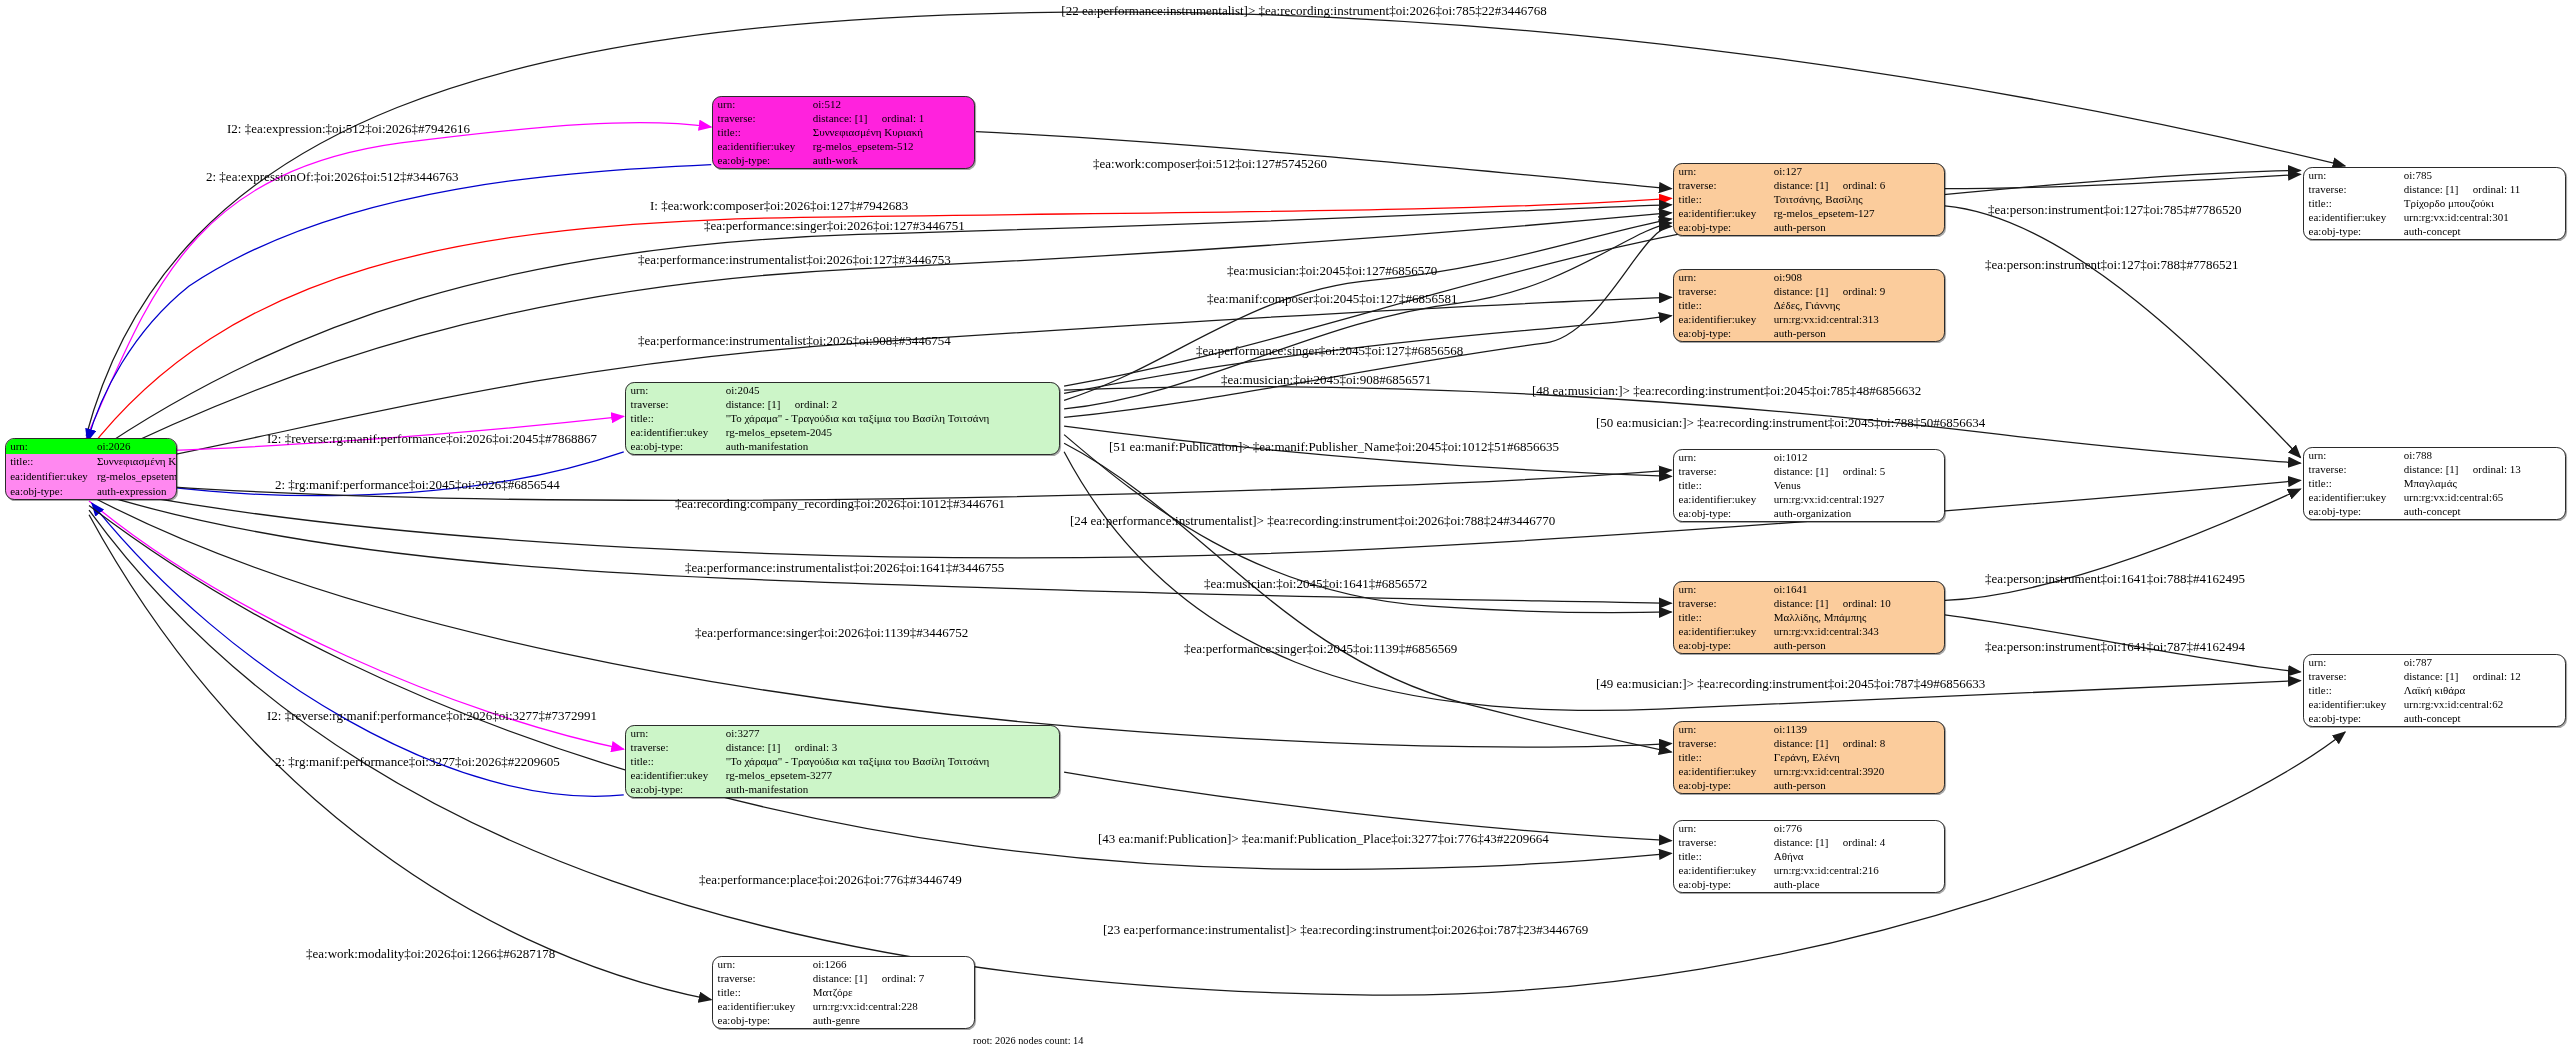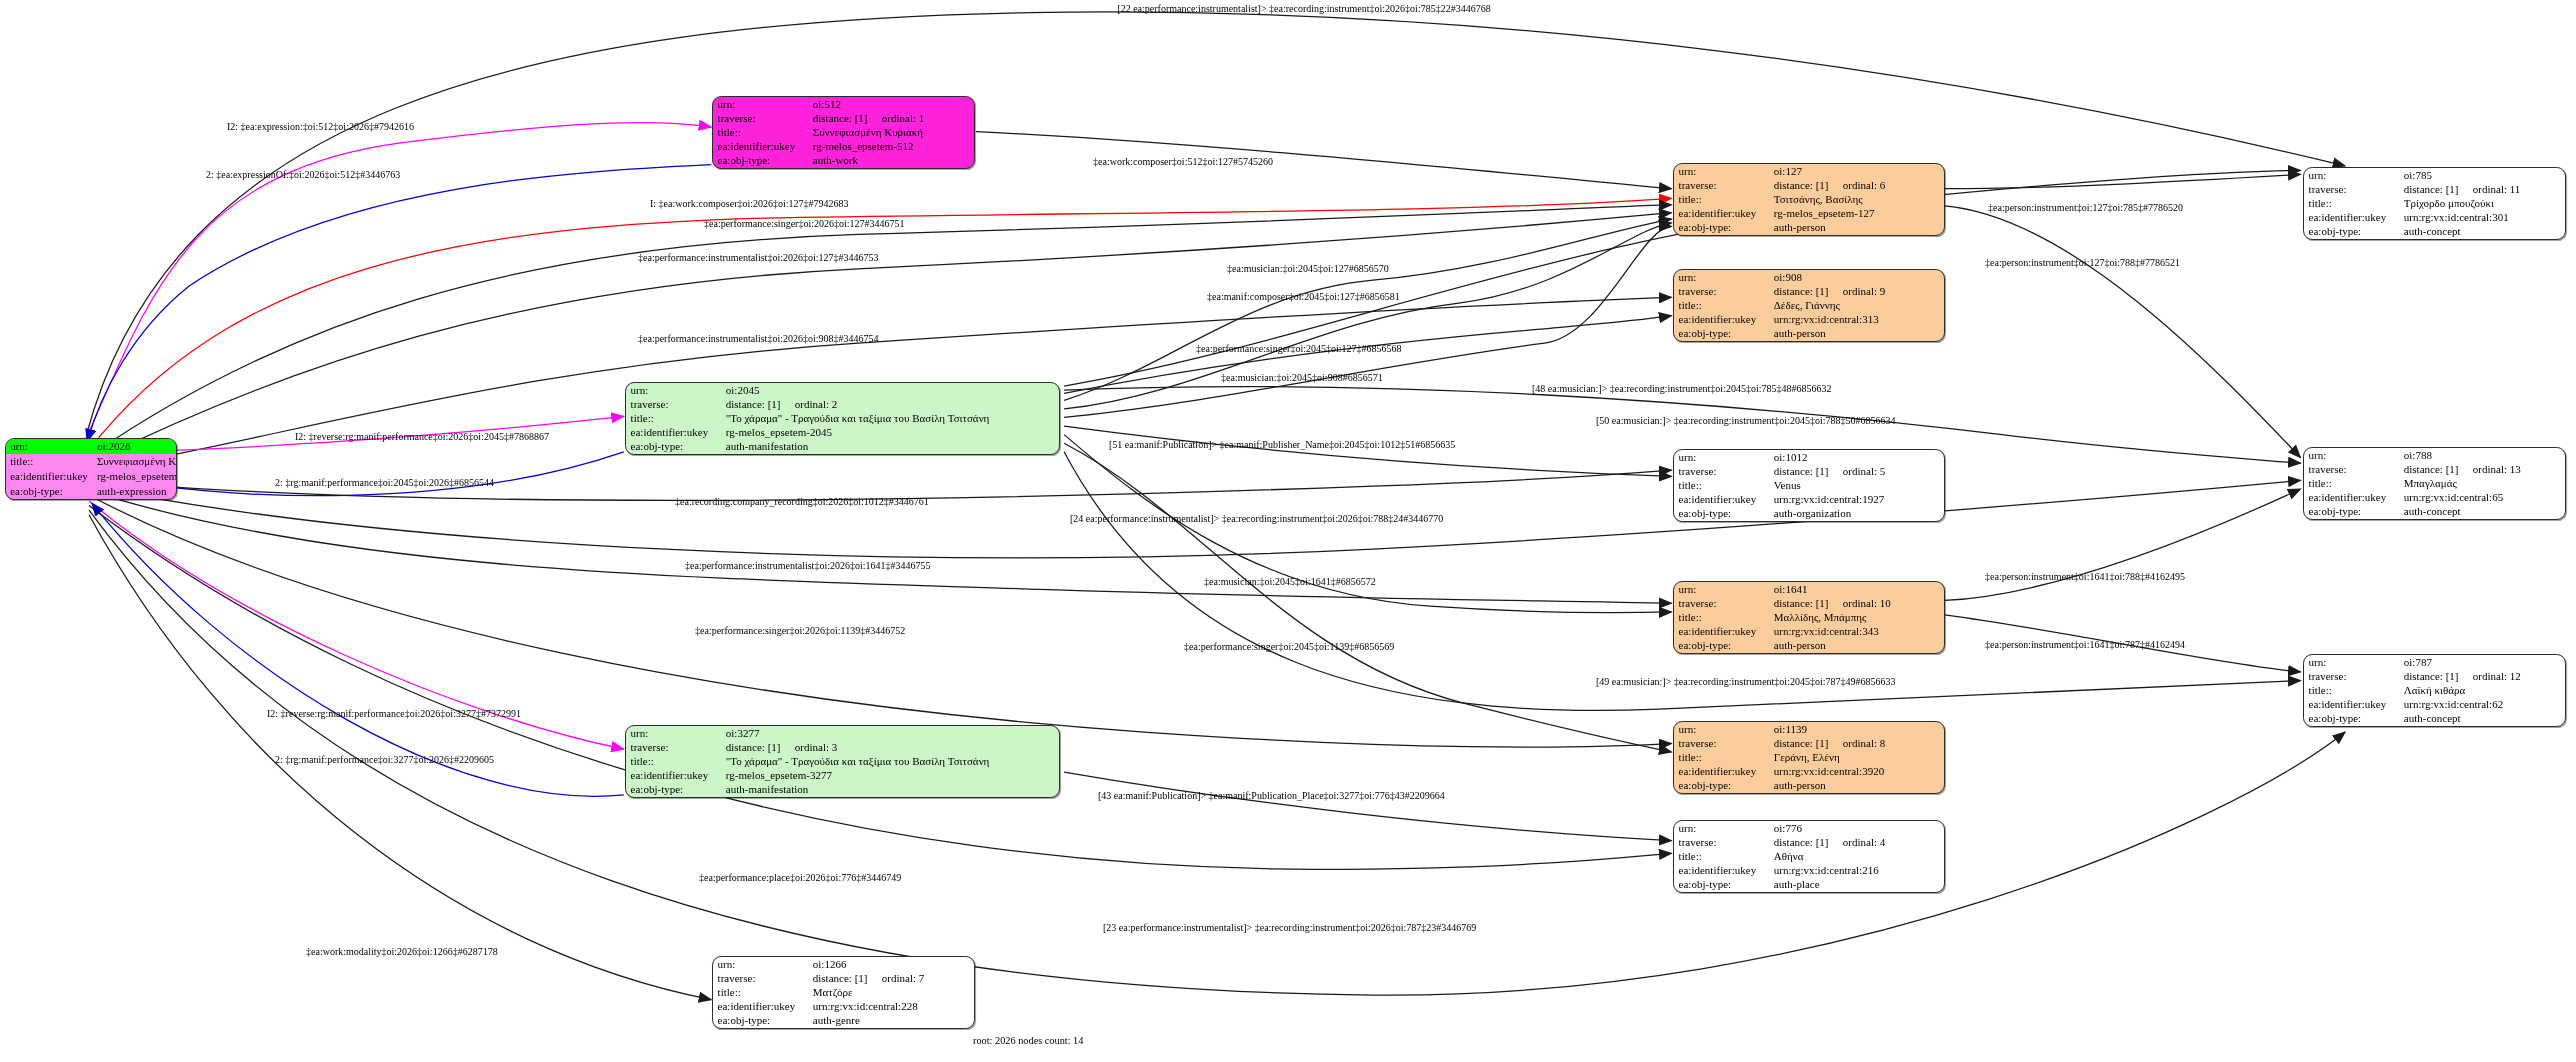--- a/index.html
+++ b/index.html
@@ -9,21 +9,21 @@
   #edges{position:absolute;left:0;top:0;width:2576px;height:1062px;}
   .node{position:absolute;border:1.1px solid #2b2b2b;border-radius:9.2px;box-sizing:border-box;
         background:#fff;box-shadow:1.1px 1.1px 0 rgba(0,0,0,.35);overflow:hidden;}
   .node table{border-collapse:collapse;width:100%;height:100%;}
   .node td{padding:0.6px 4.6px;font-size:11px;line-height:1.18;white-space:nowrap;color:#000;}
   .node td.k{width:86px;}
   .node td.v{}
   .hdr td{background:#00ff00;}
   .trav{display:inline-block;}
   .trav .d{display:inline-block;min-width:69px;}
-  .lbl{position:absolute;font-size:10px;color:#000;white-space:nowrap;line-height:1;}
+  .lbl{position:absolute;font-size:13px;color:#000;white-space:nowrap;line-height:1;}
   .lbl.c{transform:translateX(-50%);}
   .footer{position:absolute;font-size:10.3px;color:#000;white-space:nowrap;}
 </style>
 </head>
 <body>
 
 <div id="stage">
 
   <svg id="edges" viewBox="0 0 4503 1857" xmlns="http://www.w3.org/2000/svg">
     <defs>
@@ -484,35 +484,35 @@
       <div class="lbl" style="left: 638px; top: 253px;">‡ea:performance:instrumentalist‡oi:2026‡oi:127‡#3446753</div>
       <div class="lbl" style="left: 1988px; top: 203px;">‡ea:person:instrument‡oi:127‡oi:785‡#7786520</div>
       <div class="lbl" style="left: 1985px; top: 258px;">‡ea:person:instrument‡oi:127‡oi:788‡#7786521</div>
       <div class="lbl" style="left: 1227px; top: 264px;">‡ea:musician:‡oi:2045‡oi:127#6856570</div>
       <div class="lbl" style="left: 1207px; top: 292px;">‡ea:manif:composer‡oi:2045‡oi:127‡#6856581</div>
       <div class="lbl" style="left: 638px; top: 334px;">‡ea:performance:instrumentalist‡oi:2026‡oi:908‡#3446754</div>
       <div class="lbl" style="left: 1196px; top: 344px;">‡ea:performance:singer‡oi:2045‡oi:127‡#6856568</div>
       <div class="lbl" style="left: 1221px; top: 373px;">‡ea:musician:‡oi:2045‡oi:908#6856571</div>
       <div class="lbl" style="left: 1532px; top: 384px;">[48 ea:musician:]&gt; ‡ea:recording:instrument‡oi:2045‡oi:785‡48#6856632</div>
       <div class="lbl" style="left: 1596px; top: 416px;">[50 ea:musician:]&gt; ‡ea:recording:instrument‡oi:2045‡oi:788‡50#6856634</div>
-      <div class="lbl" style="left: 267px; top: 432px; margin-left: 28px;">I2: ‡reverse:rg:manif:performance‡oi:2026‡oi:2045‡#7868867</div>
+      <div class="lbl" style="left: 267px; top: 432px;">I2: ‡reverse:rg:manif:performance‡oi:2026‡oi:2045‡#7868867</div>
       <div class="lbl" style="left: 1109px; top: 440px;">[51 ea:manif:Publication]&gt; ‡ea:manif:Publisher_Name‡oi:2045‡oi:1012‡51#6856635</div>
       <div class="lbl" style="left: 275px; top: 478px;">2: ‡rg:manif:performance‡oi:2045‡oi:2026‡#6856544</div>
       <div class="lbl" style="left: 675px; top: 497px;">‡ea:recording:company_recording‡oi:2026‡oi:1012‡#3446761</div>
       <div class="lbl" style="left: 1070px; top: 514px;">[24 ea:performance:instrumentalist]&gt; ‡ea:recording:instrument‡oi:2026‡oi:788‡24#3446770</div>
       <div class="lbl" style="left: 685px; top: 561px;">‡ea:performance:instrumentalist‡oi:2026‡oi:1641‡#3446755</div>
       <div class="lbl" style="left: 1204px; top: 577px;">‡ea:musician:‡oi:2045‡oi:1641‡#6856572</div>
       <div class="lbl" style="left: 1985px; top: 572px;">‡ea:person:instrument‡oi:1641‡oi:788‡#4162495</div>
       <div class="lbl" style="left: 695px; top: 626px; text-align: right;">‡ea:performance:singer‡oi:2026‡oi:1139‡#3446752</div>
       <div class="lbl" style="left: 1184px; top: 642px;">‡ea:performance:singer‡oi:2045‡oi:1139‡#6856569</div>
       <div class="lbl" style="left: 1985px; top: 640px;">‡ea:person:instrument‡oi:1641‡oi:787‡#4162494</div>
       <div class="lbl" style="left: 1596px; top: 677px;">[49 ea:musician:]&gt; ‡ea:recording:instrument‡oi:2045‡oi:787‡49#6856633</div>
       <div class="lbl" style="left: 267px; top: 709px;">I2: ‡reverse:rg:manif:performance‡oi:2026‡oi:3277‡#7372991</div>
       <div class="lbl" style="left: 275px; top: 755px;">2: ‡rg:manif:performance‡oi:3277‡oi:2026‡#2209605</div>
-      <div class="lbl" style="left: 1098px; top: 791px; text-align: right;">[43 ea:manif:Publication]&gt; ‡ea:manif:Publication_Place‡oi:3277‡oi:776‡43#2209664</div>
+      <div class="lbl" style="left: 1098px; top: 832px; text-align: right;">[43 ea:manif:Publication]&gt; ‡ea:manif:Publication_Place‡oi:3277‡oi:776‡43#2209664</div>
       <div class="lbl" style="left: 699px; top: 873px;">‡ea:performance:place‡oi:2026‡oi:776‡#3446749</div>
       <div class="lbl" style="left: 1103px; top: 923px;">[23 ea:performance:instrumentalist]&gt; ‡ea:recording:instrument‡oi:2026‡oi:787‡23#3446769</div>
       <div class="lbl" style="left: 306px; top: 947px;">‡ea:work:modality‡oi:2026‡oi:1266‡#6287178</div>
     </div>
 
   <div class="footer" style="left:973px;top:1035px;">root: 2026 nodes count: 14</div>
 </div>
 
 
 </body></html>

